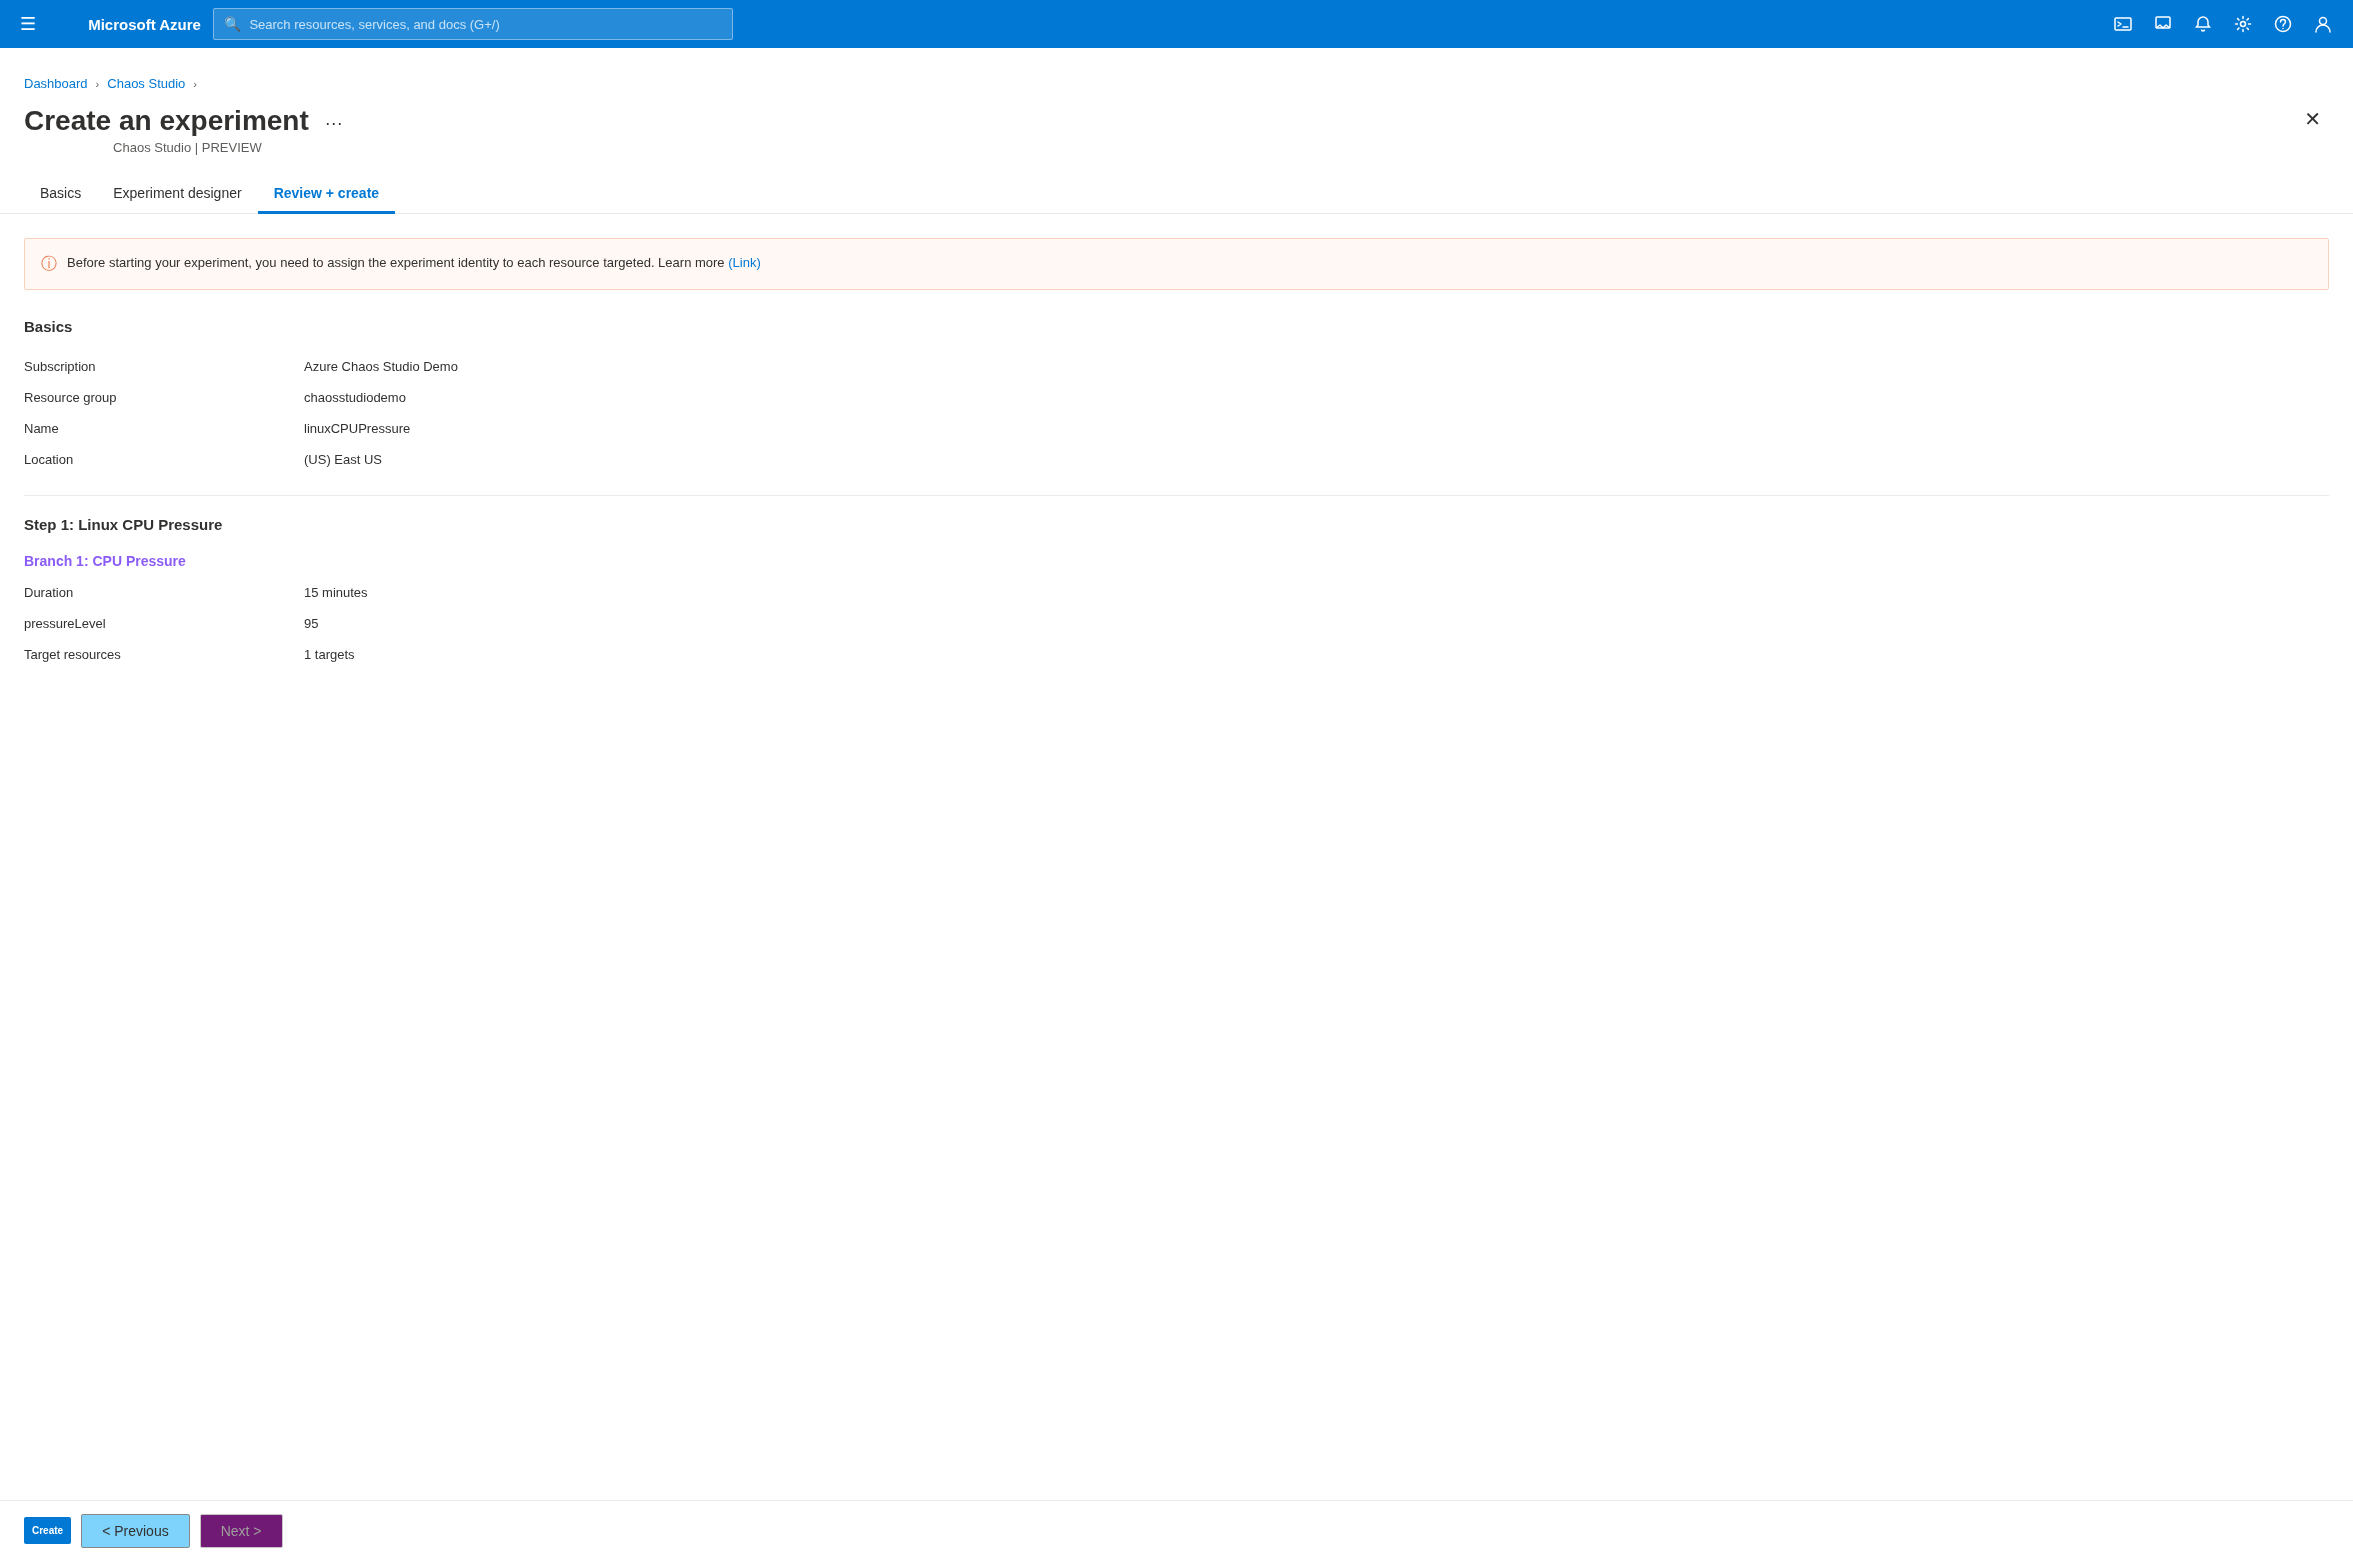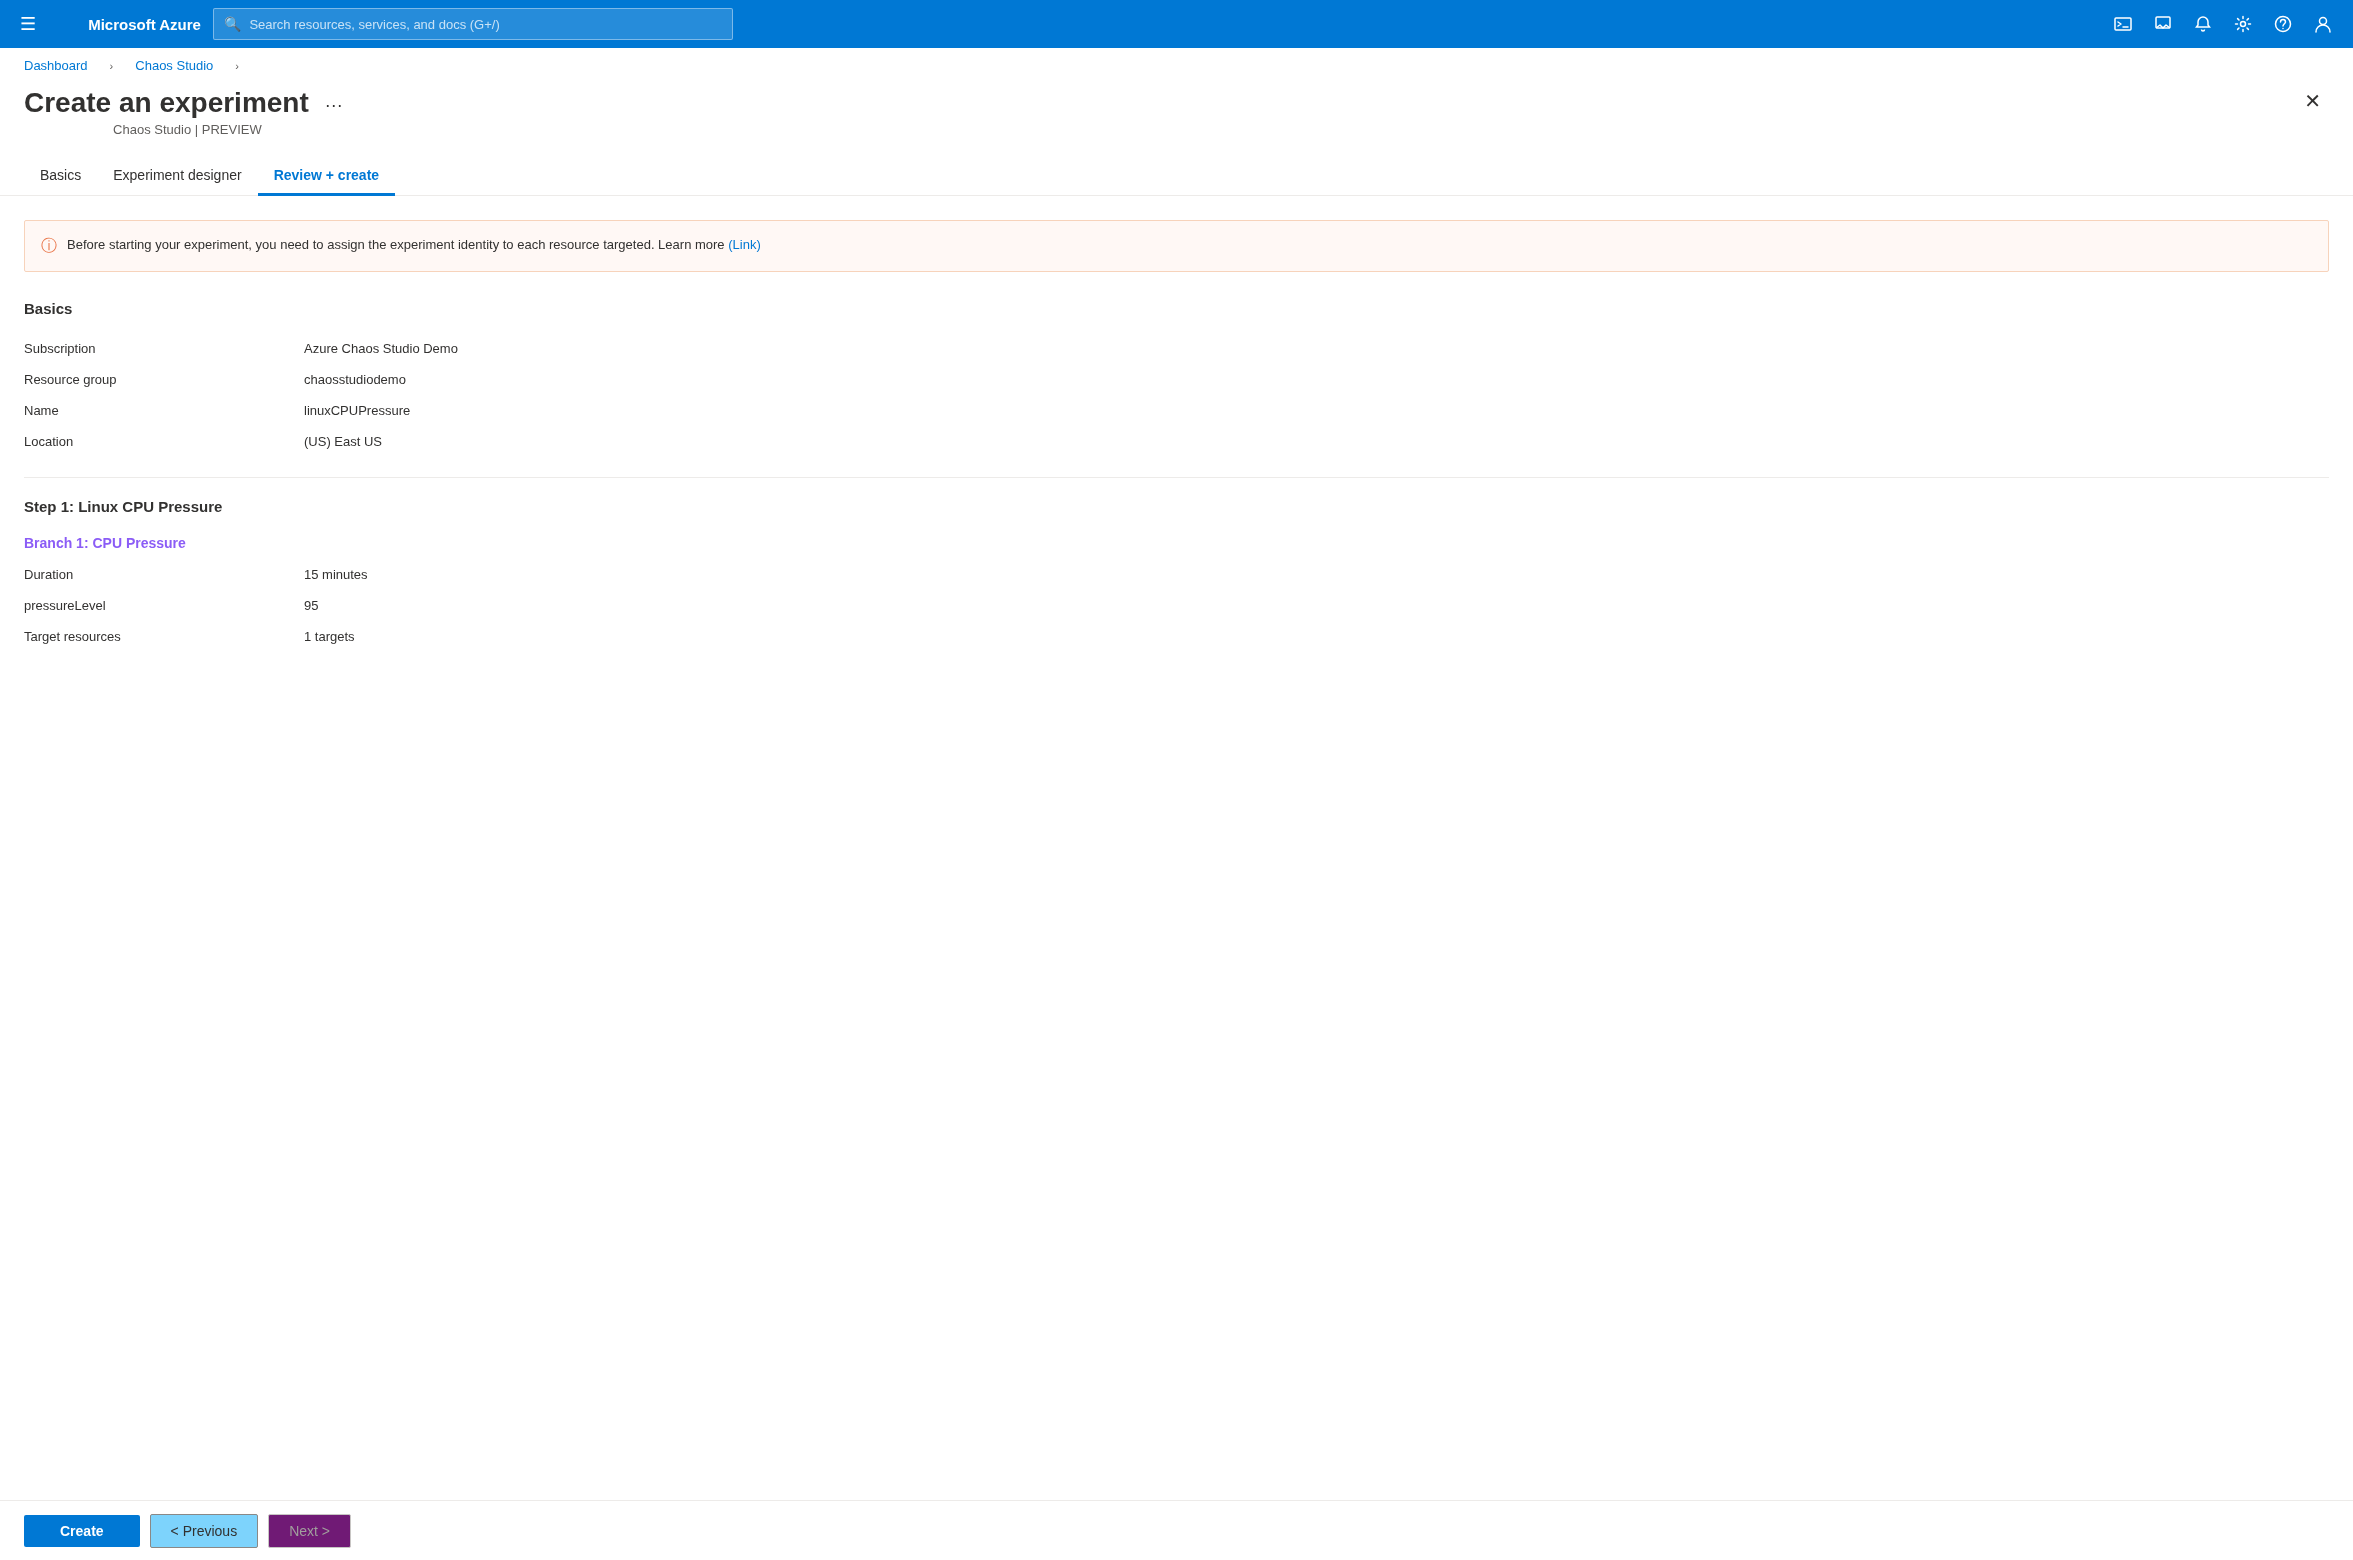--- a/index.html
+++ b/index.html
@@ -68,24 +68,24 @@
       display: flex;
       align-items: center;
       justify-content: center;
       cursor: pointer;
       font-size: 16px;
       border-radius: 2px;
     }
 
     
     .breadcrumb {
-      padding: 10px 24px 0;
-      display: flex;
-      align-items: center;
-      gap: 22px;
+      padding: 28px 24px 0;
+      display: flex;
+      align-items: center;
+      gap: 8px;
       font-size: 13px;
       color: #0078d4;
     }
     .breadcrumb a { color: #0078d4; text-decoration: none; }
     .breadcrumb-sep { color: #605e5c; font-size: 11px; }
 
     
     .page-header {
       padding: 12px 24px 0;
       display: flex;
@@ -223,22 +223,22 @@
       border-top: 1px solid #edebe9;
       display: flex;
       align-items: center;
       padding: 0 24px;
       gap: 10px;
     }
     .btn-primary {
       background: #0078d4;
       color: white;
       border: none;
-      padding: 8px 36px;
-      font-size: 14px;
+      padding: 8px 8px;
+      font-size: 10px;
       font-weight: 600;
       cursor: pointer;
       border-radius: 2px;
     }
     .btn-secondary {
       background: #7dd3fc;
       color: #323130;
       border: 1px solid #8a8886;
       padding: 8px 20px;
       font-size: 14px;

